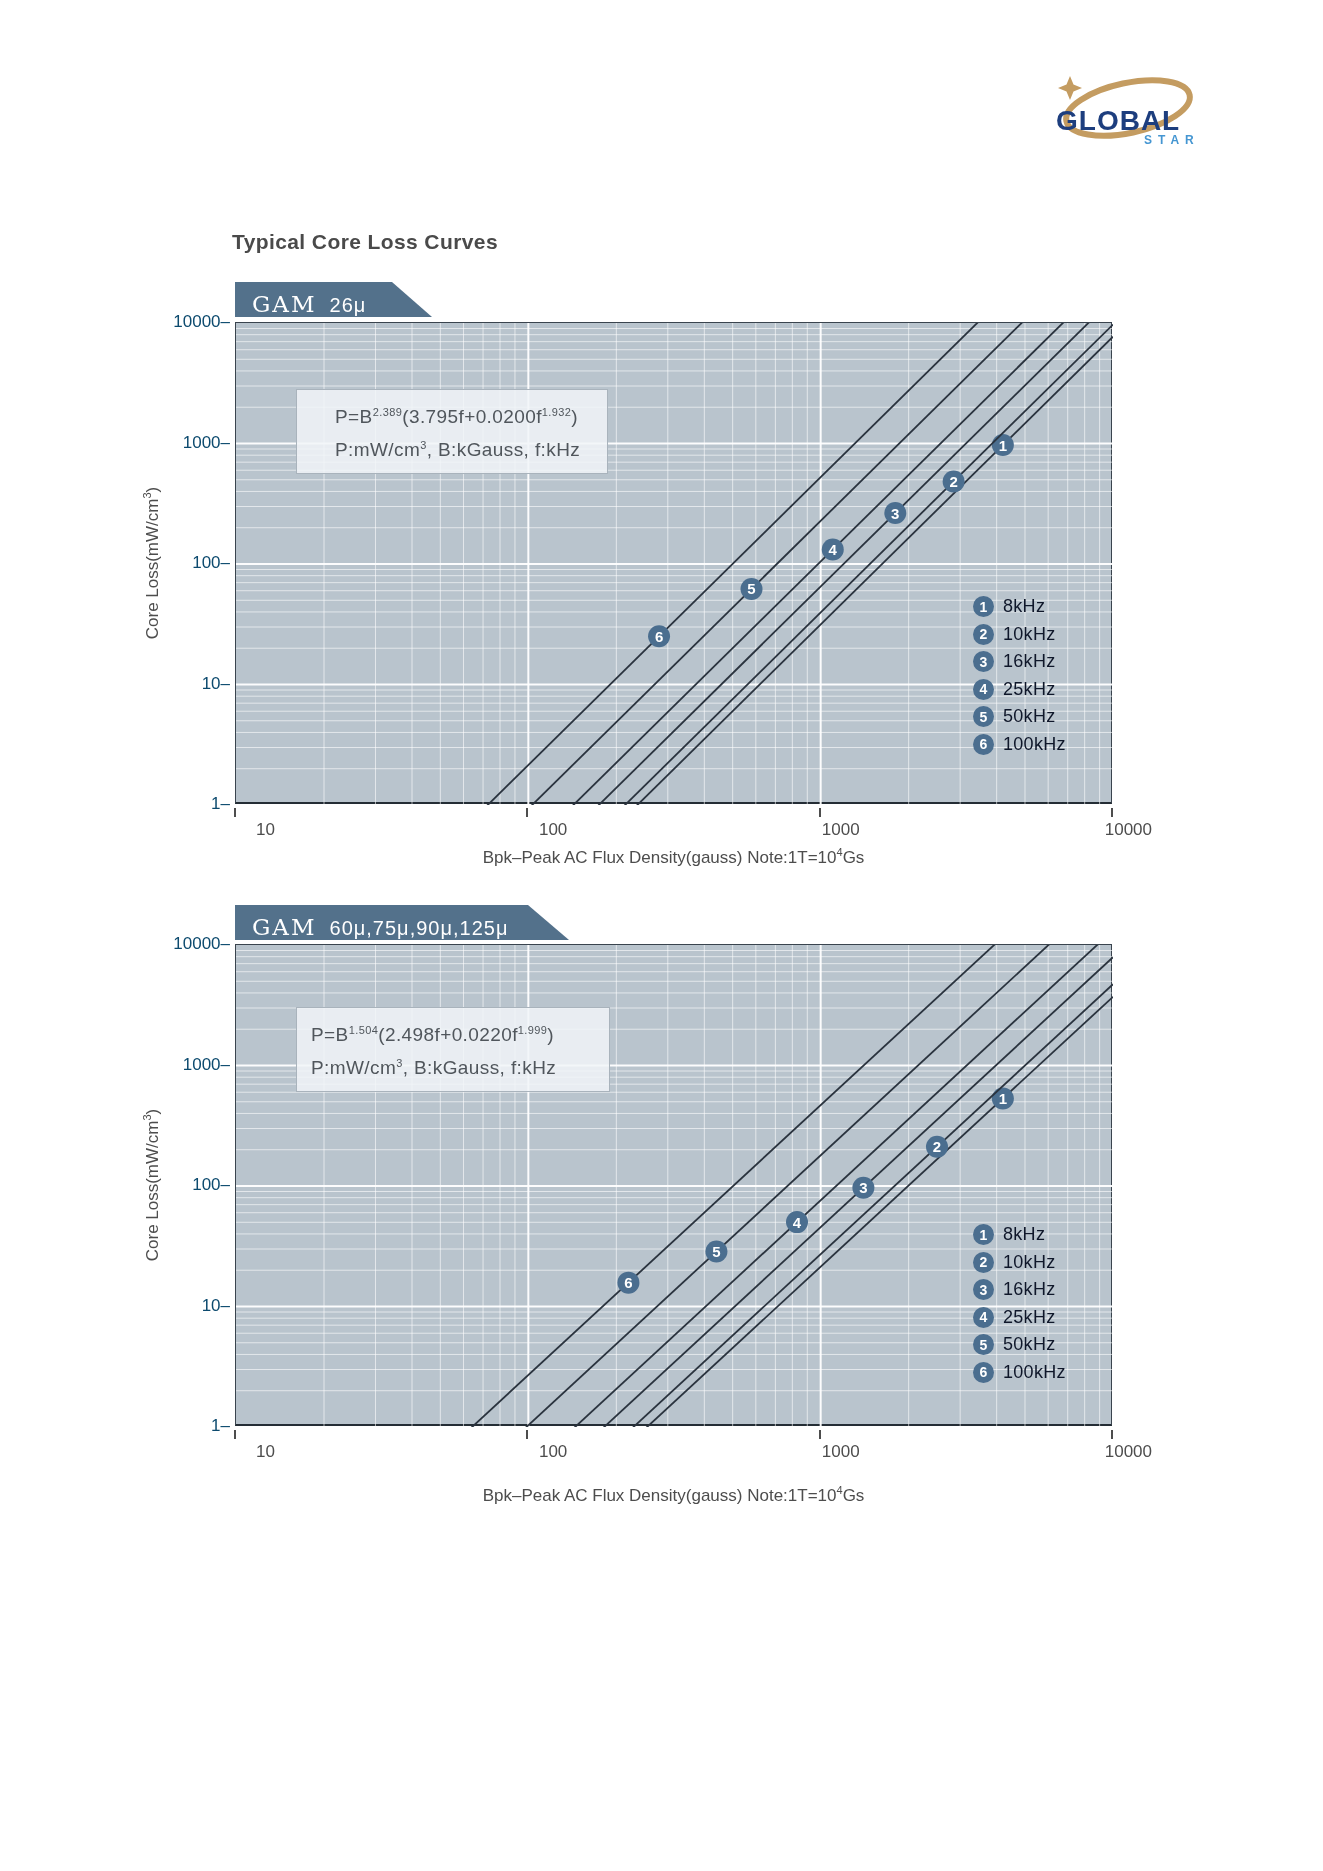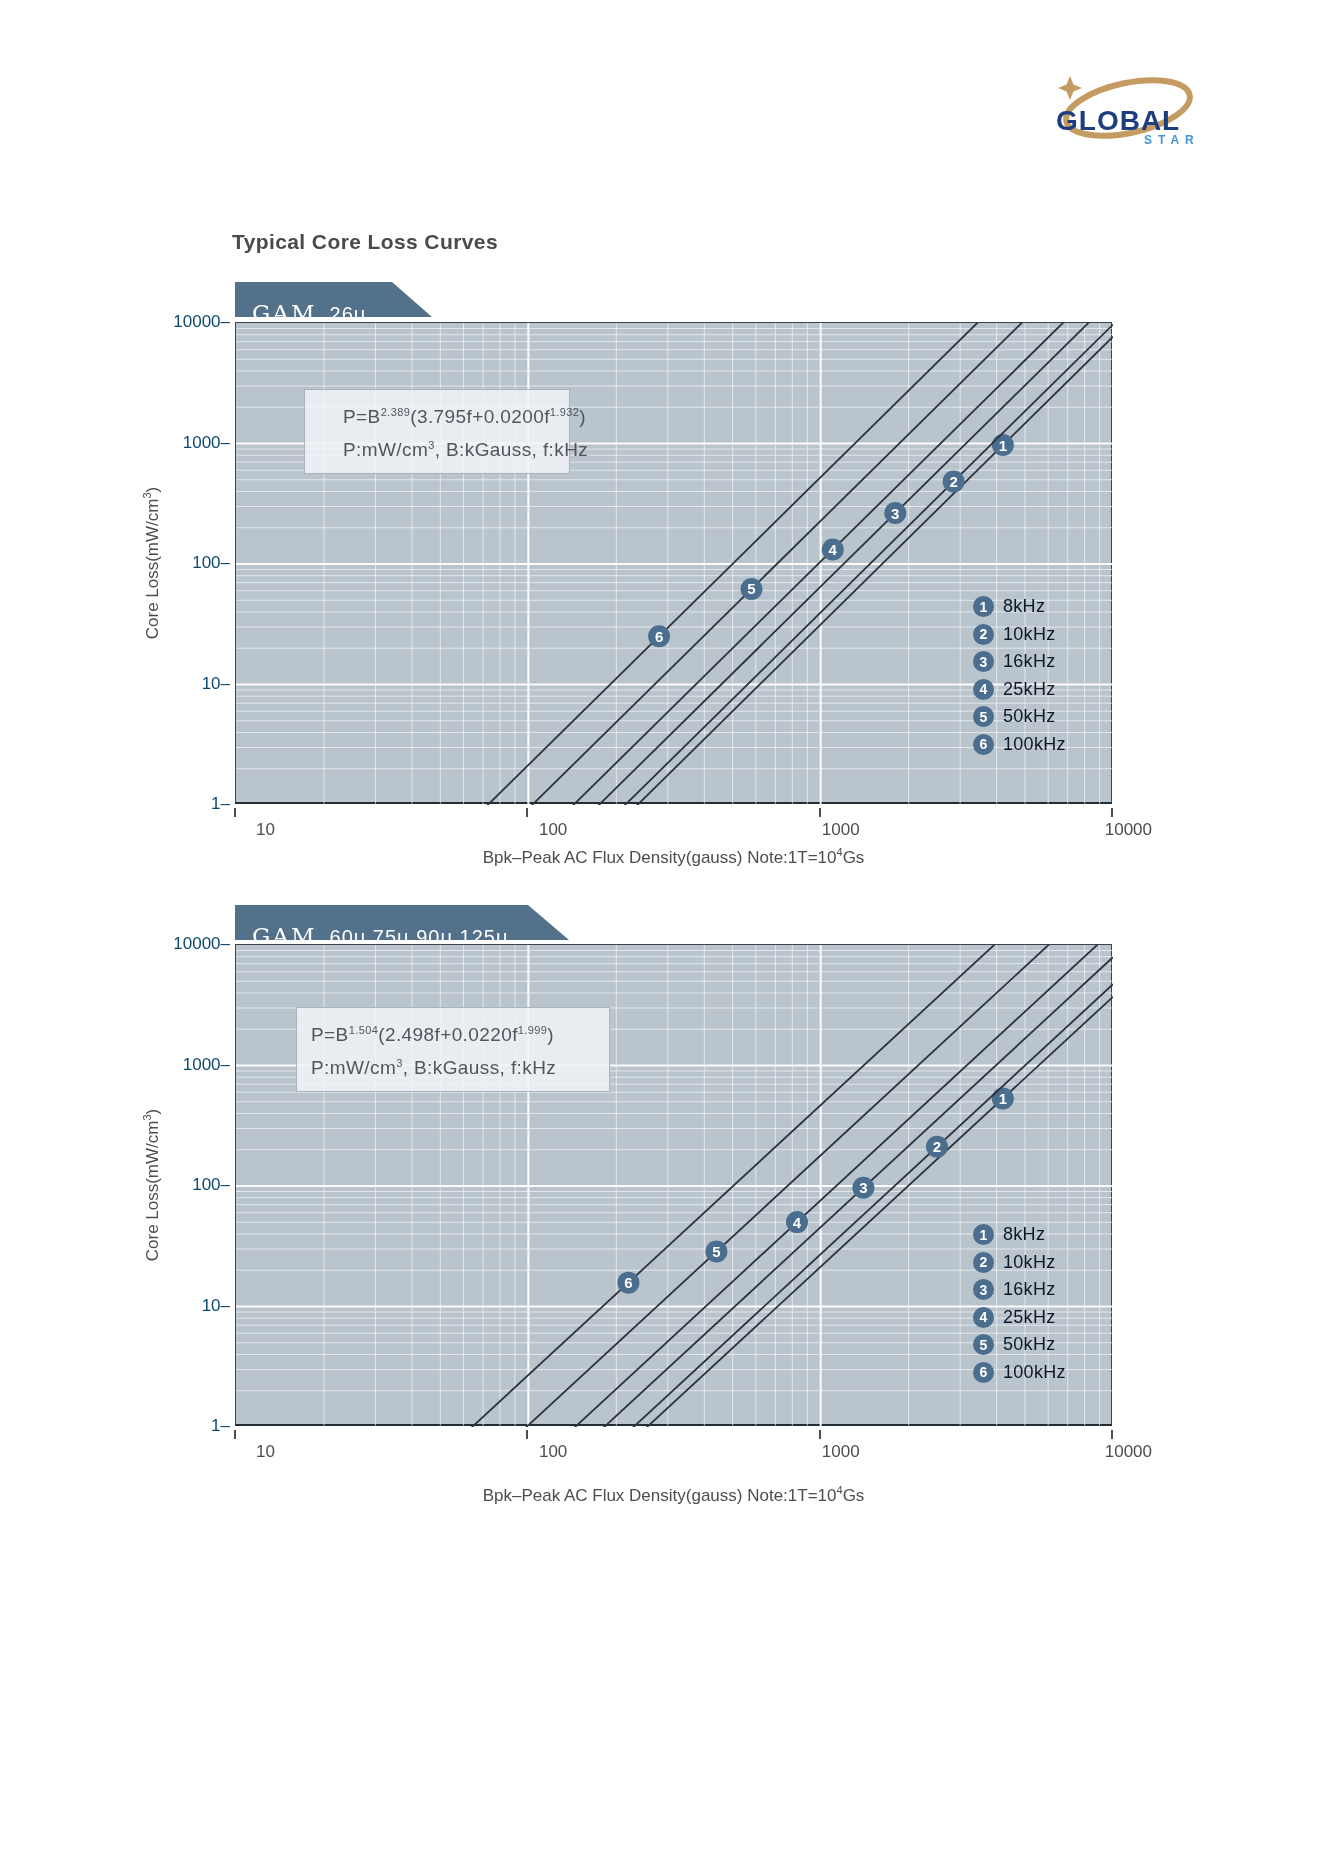--- a/index.html
+++ b/index.html
@@ -1,20 +1,20 @@
 <!DOCTYPE html>
 <html><head>
 <meta charset="utf-8">
 <style>
   html,body{margin:0;padding:0;background:#fff}
   .page{position:relative;width:1323px;height:1871px;background:#ffffff;overflow:hidden;
         font-family:"Liberation Sans",sans-serif;}
   .abs{position:absolute}
   .pageTitle{font-size:21px;font-weight:bold;color:#4a4a4a;letter-spacing:.4px}
-  .banner{color:#fff;display:flex;align-items:baseline;padding:18px 0 0 17px;box-sizing:border-box}
+  .banner{color:#fff;display:flex;align-items:baseline;padding:9px 0 0 17px;box-sizing:border-box}
   .banner .fam{font-family:"DejaVu Serif",serif;font-size:23px;letter-spacing:2px}
   .banner .gr{font-size:20px;margin-left:13px;letter-spacing:1px;font-family:"Liberation Sans",sans-serif}
   .panelWrap{box-sizing:border-box;border:1px solid #3a444e;border-bottom:2px solid #242d35}
   .ytick{text-align:right;color:#0c4a6e;font-size:17px;line-height:22px;white-space:nowrap}
   .xtick{text-align:right;color:#4d4d4d;font-size:17px;white-space:nowrap}
   .xtickMark{width:2px;height:9px;background:#4d4d4d}
   .axisTitle{color:#4d4d4d;font-size:17px;white-space:nowrap}
   .formulaBox{box-sizing:border-box;padding:8px 14px;font-size:19px;color:#50565c;
               line-height:29px;letter-spacing:.4px;white-space:nowrap}
   .formulaBox sup, .axisTitle sup{font-size:11px}
@@ -132,21 +132,21 @@
             <circle cx="515.5087834515654" cy="265.95554002037824" r="11" fill="#4b6e8f"></circle>
             <text x="515.5087834515654" y="271.45554002037824" text-anchor="middle" font-size="15" font-weight="bold" fill="#fff" font-family="Liberation Sans, sans-serif">5</text>
           </g>
           <line x1="0" y1="729.8973047406482" x2="877" y2="-133.7261952593517" stroke="#2a333e" stroke-width="1.8"></line>
           <g>
             <circle cx="423.0525311623755" cy="313.29741004702254" r="11" fill="#4b6e8f"></circle>
             <text x="423.0525311623755" y="318.79741004702254" text-anchor="middle" font-size="15" font-weight="bold" fill="#fff" font-family="Liberation Sans, sans-serif">6</text>
           </g>
         </svg>
       </div>
-      <div class="abs formulaBox" style="left: 304px; top: 389px; width: 266px; background: rgba(241, 245, 248, 0.85); border: 1px solid rgb(169, 179, 188); padding-left: 38px;">
+      <div class="abs formulaBox" style="left: 296px; top: 389px; width: 312px; background: rgba(241, 245, 248, 0.85); border: 1px solid rgb(169, 179, 188); padding-left: 38px;">
         <div>P=B<sup>2.389</sup>(3.795f+0.0200f<sup>1.932</sup>)</div>
         <div>P:mW/cm<sup>3</sup>, B:kGauss, f:kHz</div>
       </div>
       <div class="abs legendRow" style="left: 973px; top: 596px;">
         <span class="lgc" style="background:#4b6e8f">1</span>
         <span class="lgl">8kHz</span>
       </div>
       <div class="abs legendRow" style="left: 973px; top: 623.5px;">
         <span class="lgc" style="background:#4b6e8f">2</span>
         <span class="lgl">10kHz</span>

